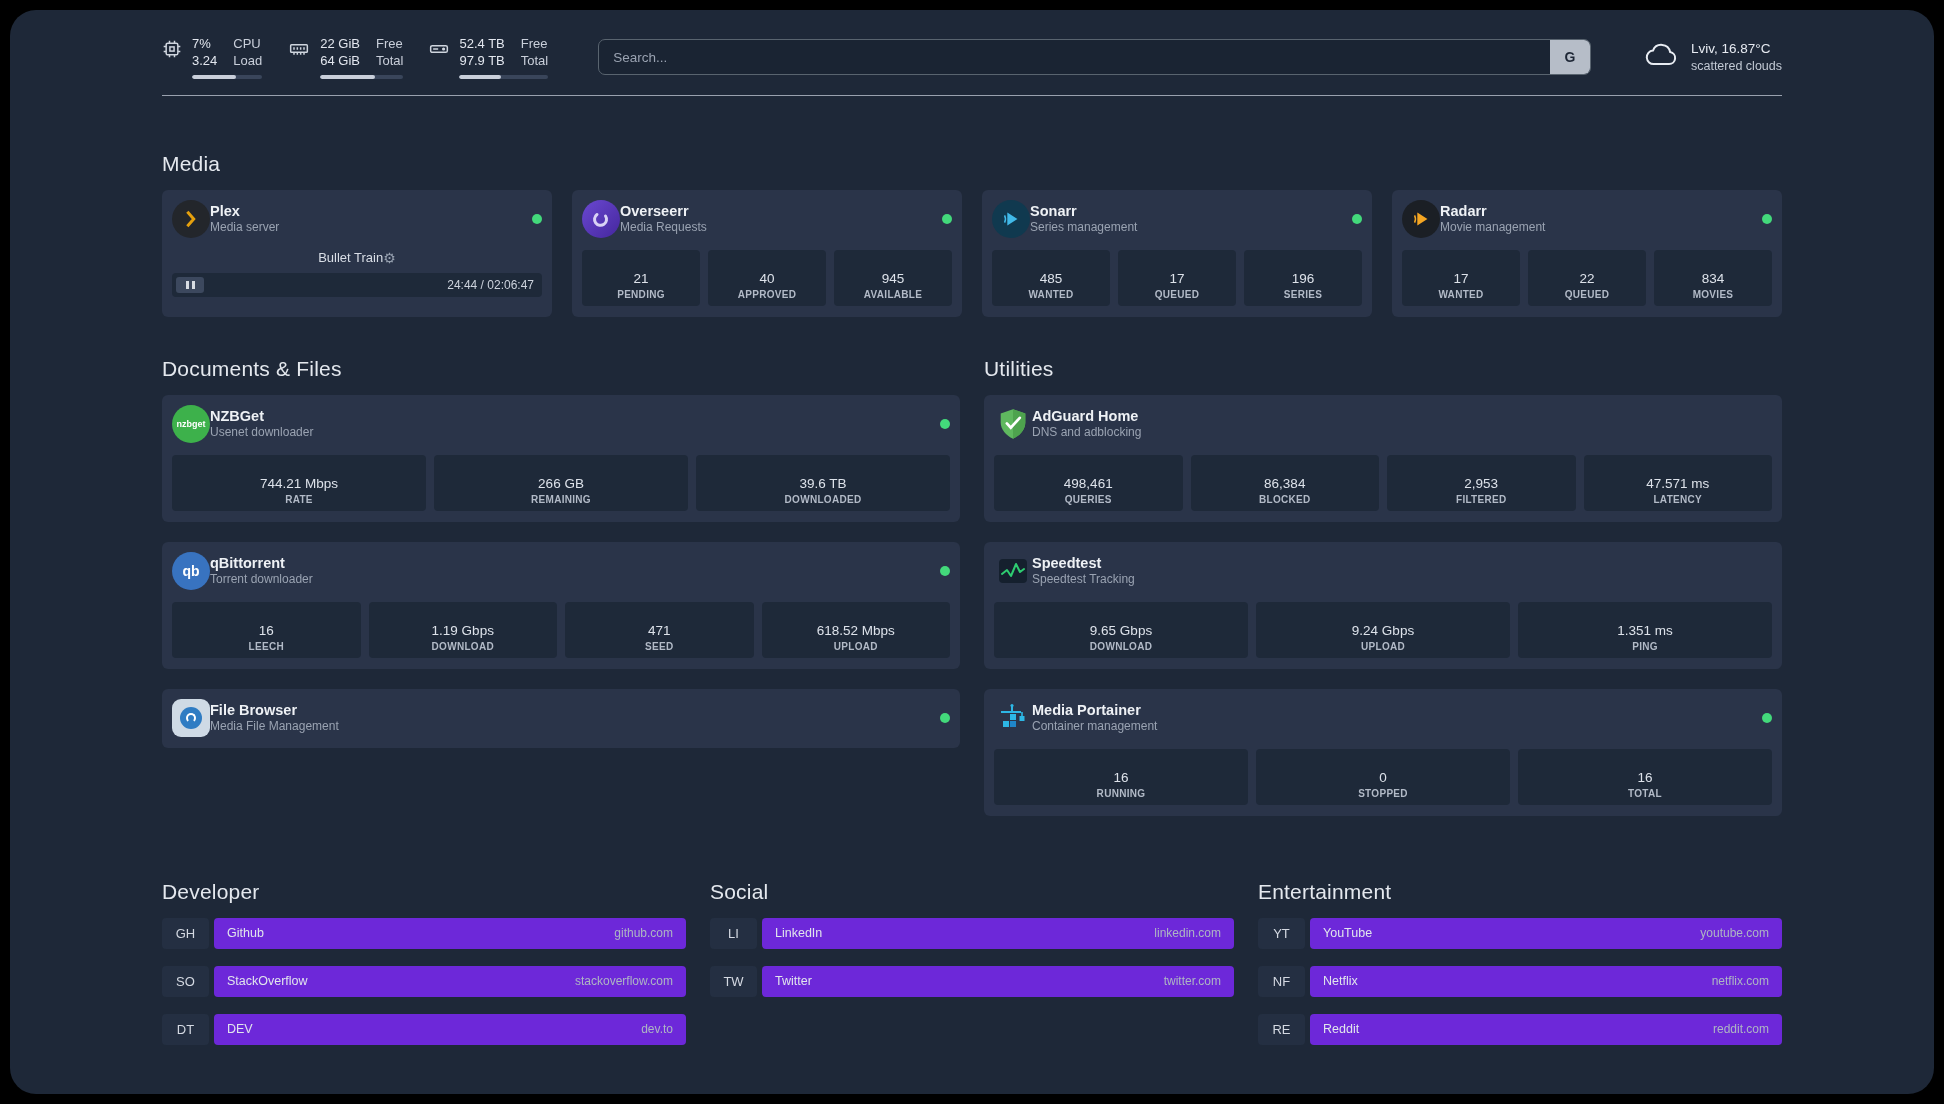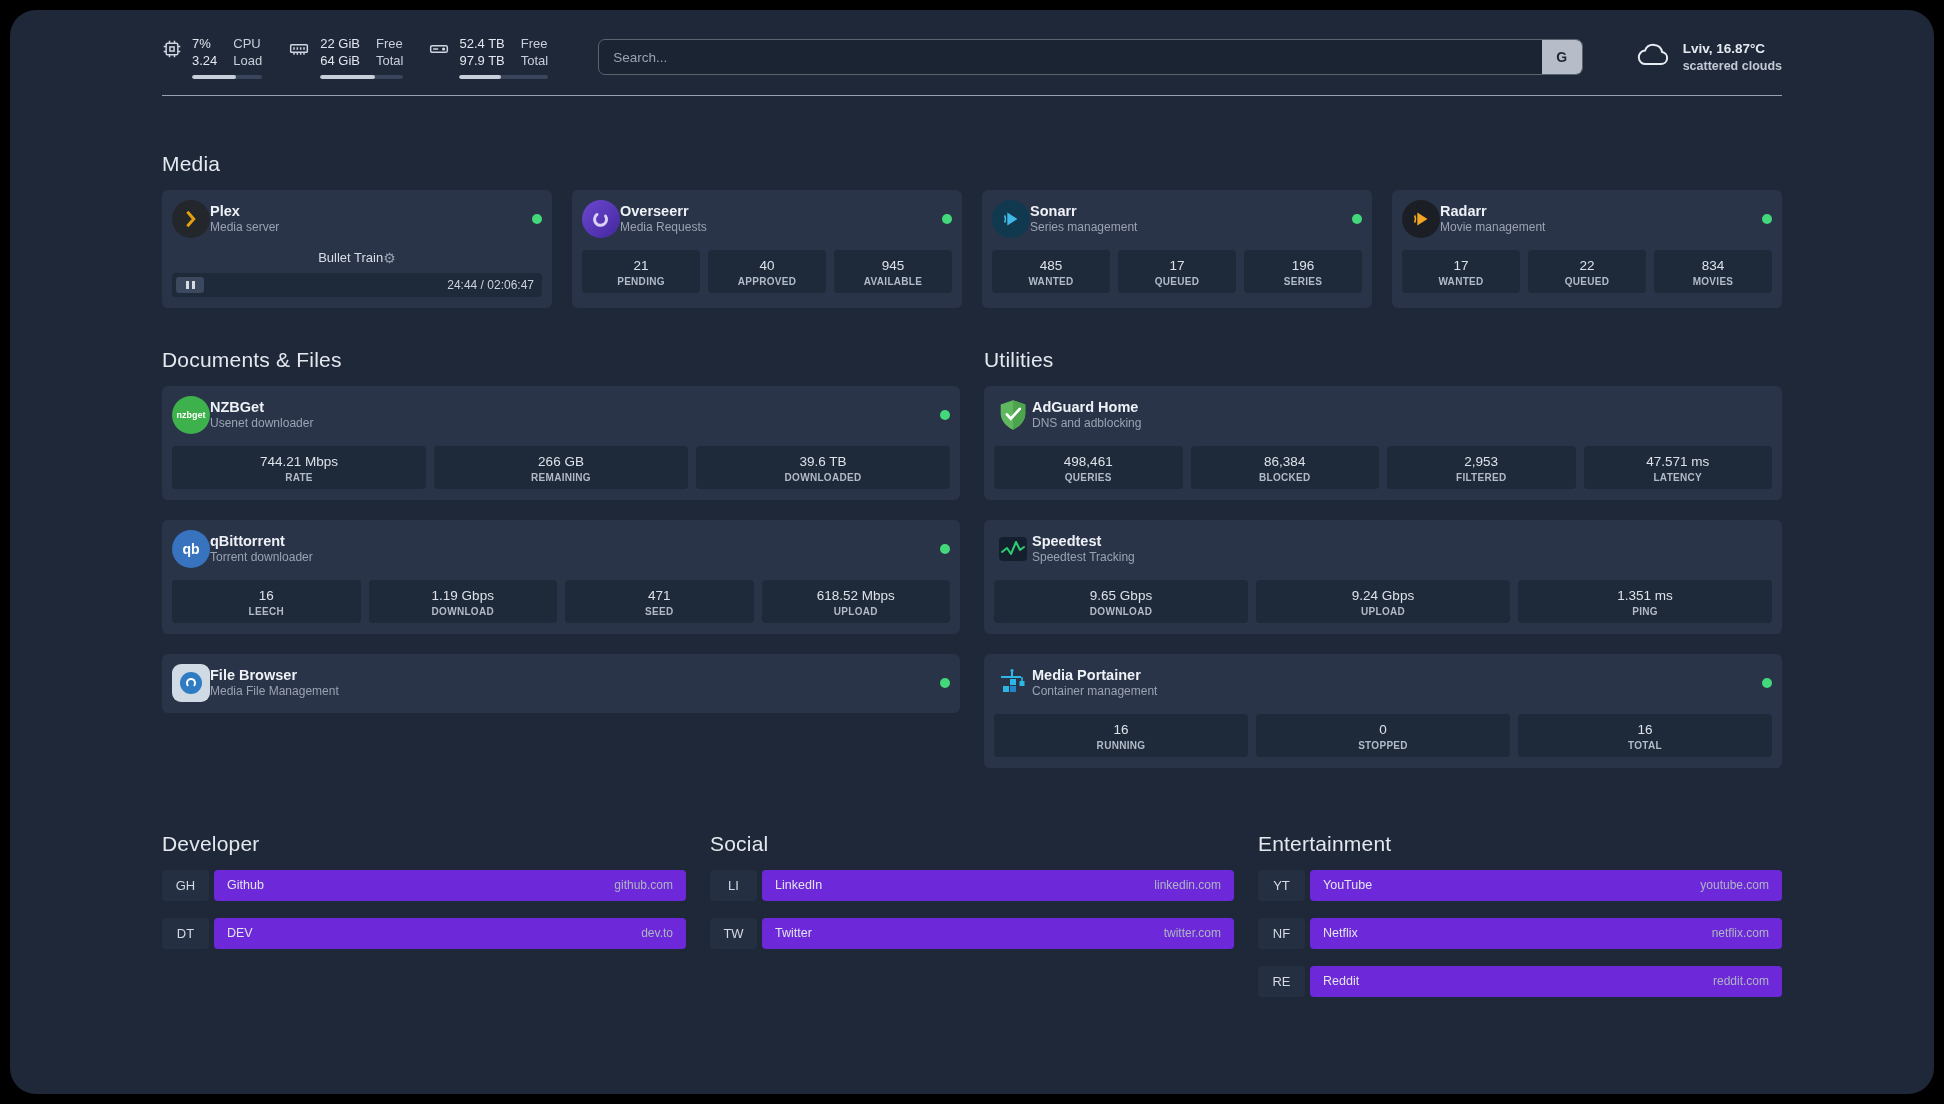--- a/index.html
+++ b/index.html
@@ -36,21 +36,21 @@
     color:#dfe3ea; font-size:13.5px; padding:0 52px 0 14px;
     font-family:inherit; outline:none;
   }
   .search-input::placeholder { color:#9aa3b2; }
   .search-btn {
     position:absolute; right:1px; top:1px; bottom:1px; width:40px;
     background:#b6bdc8; color:#1d2635; border:none;
     border-radius:0 6px 6px 0; font-size:14px; font-weight:bold; cursor:pointer;
     display:flex; align-items:center; justify-content:center;
   }
-  .weather { display:flex; align-items:center; gap:12px; flex:none;font-weight:bold; }
+  .weather { display:flex; align-items:center; gap:12px; flex:none; }
   .weather-text { display:flex; flex-direction:column; text-align:left; line-height:1.35; }
   .weather-line1 { font-size:13.5px; color:#e6eaf1; }
   .weather-line2 { font-size:12.5px; color:#c2c9d4; }
 
   .divider { border:none; border-bottom:1px solid #99a1ae; margin-top:16px; }
 
   
   .section-title { font-size:21px; font-weight:400; color:#e4e8ee; margin:0 0 14px; letter-spacing:.2px; }
   .media-section { margin-top:56px; }
   .media-grid { display:grid; grid-template-columns:repeat(4,1fr); gap:20px; }
@@ -65,21 +65,21 @@
     display:flex; align-items:center; justify-content:center; overflow:hidden;
   }
   .svc-meta { display:flex; flex-direction:column; line-height:1.3; }
   .svc-name { font-size:14.5px; font-weight:600; color:#eef1f5; }
   .svc-desc { font-size:12px; color:#9aa3b2; }
   .dot { width:10px; height:10px; border-radius:50%; background:#43d97b; margin-left:auto; flex:none; }
 
   .stats { display:flex; gap:8px; margin-top:12px; }
   .stat {
     flex:1; background:#1e2939; border-radius:4px;
-    text-align:center; padding:8px 2px 6px;
+    text-align:center; padding:21px 2px 6px;
   }
   .stat-v { font-size:13.5px; color:#dde2ea; }
   .stat-l { font-size:10px; font-weight:700; letter-spacing:.03em; color:#b2bac7; margin-top:3px; }
 
   
   .np-row { display:flex; align-items:center; justify-content:center; margin-top:12px; font-size:13px; color:#d9dee6; }
   .gear { color:#96a0af; font-size:14px; cursor:pointer; }
   .player {
     margin-top:7px; background:#1e2939; border-radius:4px; height:24px;
     display:flex; align-items:center; justify-content:space-between; padding:0 8px 0 4px;
@@ -543,20 +543,27 @@
       <div>
         <h2 class="section-title">Developer</h2>
         <div class="bm-row">
           <span class="bm-abbr">GH</span>
           <span class="bm-bar">
             <span class="bm-name">Github</span>
             <span class="bm-url">github.com</span>
           </span>
         </div>
         <div class="bm-row">
+          <span class="bm-abbr">SO</span>
+          <span class="bm-bar">
+            <span class="bm-name">StackOverflow</span>
+            <span class="bm-url">stackoverflow.com</span>
+          </span>
+        </div>
+        <div class="bm-row">
           <span class="bm-abbr">DT</span>
           <span class="bm-bar">
             <span class="bm-name">DEV</span>
             <span class="bm-url">dev.to</span>
           </span>
         </div>
       </div>
 
       <div>
         <h2 class="section-title">Social</h2>

